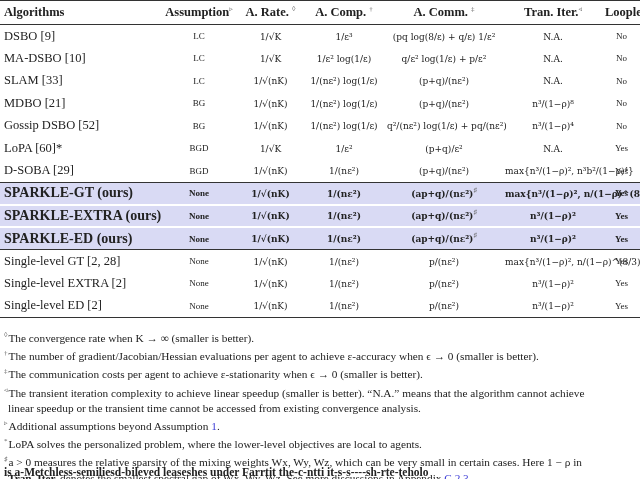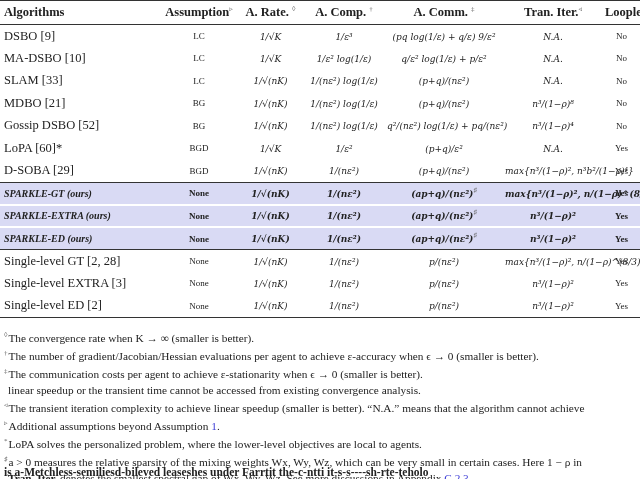--- a/index.html
+++ b/index.html
@@ -25,24 +25,24 @@
   th.left { text-align: left; padding-left: 4px; }
   sup.fn { font-size: 7px; font-weight: normal; color: #666; vertical-align: super; }
   tbody tr { height: 22.5px; }
   td {
     font-family: "Liberation Serif", serif; font-size: 12px; text-align: center;
     white-space: nowrap; padding: 0 2px; vertical-align: middle;
   }
   td.small { font-size: 9px; font-family: Liberation Serif, serif; }
   td.left { text-align: left; padding-left: 4px; font-size: 12.5px; }
   tr.ours td { background: #d9daf4; font-weight: bold; border-top: 2px solid #fff; }
-  tr.ours td.left { font-size: 10px; font-style: italic; }
+  tr.ours td.left { font-size: 14px; }
   tr.group-start td { border-top: 1.6px solid #333; }
   tr.last td { border-bottom: 1.6px solid #333; }
-  .math { font-family: "DejaVu Serif", serif; font-style: italic; font-size: 9px; }
+  .math { font-family: "DejaVu Serif", serif; font-size: 9px; }
   .notes { position: absolute; left: 4px; top: 328px; width: 636px; font-family: "Liberation Serif", serif; font-size: 11.3px; line-height: 15.4px; color: #222; }
   .note { white-space: nowrap; overflow: hidden; }
   .note .mk { font-size: 7px; color: #666; vertical-align: super; margin-right: 1px; }
   .note.cont { padding-left: 4px; }
   .link { color: #3b3bd6; }
   .bottom-line { position: absolute; left: 4px; top: 466px; width: 524px; font-family: "Liberation Serif", serif; font-size: 11.5px; font-weight: bold; white-space: nowrap; overflow: hidden; color: #222; }
 </style>
 </head>
 <body>
 
@@ -67,21 +67,21 @@
       <th><span>Tran. Iter.</span><sup class="fn">◃</sup></th>
       <th><span>Loopless</span></th>
     </tr>
   </thead>
   <tbody id="tbody">
         <tr>
           <td class="left"><span>DSBO [9]</span></td>
           <td class="small"><span>LC</span></td>
           <td><span class="math">1/√K</span></td>
           <td><span class="math">1/ε³</span></td>
-          <td><span class="math">(pq log(1/ε) + q/ε) 9/ε²</span></td>
+          <td><span class="math">(pq log(8/ε) + q/ε) 1/ε²</span></td>
           <td><span class="math">N.A.</span></td>
           <td class="small"><span>No</span></td>
         </tr>
         <tr>
           <td class="left"><span>MA-DSBO [10]</span></td>
           <td class="small"><span>LC</span></td>
           <td><span class="math">1/√K</span></td>
           <td><span class="math">1/ε² log(1/ε)</span></td>
           <td><span class="math">q/ε² log(1/ε) + p/ε²</span></td>
           <td><span class="math">N.A.</span></td>
@@ -162,21 +162,21 @@
         <tr class=" group-start">
           <td class="left"><span>Single-level GT [2, 28]</span></td>
           <td class="small"><span>None</span></td>
           <td><span class="math">1/√(nK)</span></td>
           <td><span class="math">1/(nε²)</span></td>
           <td><span class="math">p/(nε²)</span></td>
           <td><span class="math">max{n³/(1−ρ)², n/(1−ρ)^(8/3)}</span></td>
           <td class="small"><span>Yes</span></td>
         </tr>
         <tr>
-          <td class="left"><span>Single-level EXTRA [3]</span></td>
+          <td class="left"><span>Single-level EXTRA [2]</span></td>
           <td class="small"><span>None</span></td>
           <td><span class="math">1/√(nK)</span></td>
           <td><span class="math">1/(nε²)</span></td>
           <td><span class="math">p/(nε²)</span></td>
           <td><span class="math">n³/(1−ρ)²</span></td>
           <td class="small"><span>Yes</span></td>
         </tr>
         <tr class=" last">
           <td class="left"><span>Single-level ED [2]</span></td>
           <td class="small"><span>None</span></td>
@@ -187,22 +187,22 @@
           <td class="small"><span>Yes</span></td>
         </tr>
       </tbody>
 </table>
 </div>
 
 <div class="notes" id="notes">
     <div class="note"><span class="mk">◊</span><span>The convergence rate when K → ∞ (smaller is better).</span></div>
     <div class="note"><span class="mk">†</span><span>The number of gradient/Jacobian/Hessian evaluations per agent to achieve ε-accuracy when ϵ → 0 (smaller is better).</span></div>
     <div class="note"><span class="mk">‡</span><span>The communication costs per agent to achieve ε-stationarity when ϵ → 0 (smaller is better).</span></div>
+    <div class="note"><span class="mk">◃</span><span>The transient iteration complexity to achieve linear speedup (smaller is better). “N.A.” means that the algorithm cannot achieve</span></div>
     <div class="note cont"><span>linear speedup or the transient time cannot be accessed from existing convergence analysis.</span></div>
-    <div class="note"><span class="mk">◃</span><span>The transient iteration complexity to achieve linear speedup (smaller is better). “N.A.” means that the algorithm cannot achieve</span></div>
     <div class="note"><span class="mk">▹</span><span>Additional assumptions beyond Assumption </span><span class="link">1</span><span>.</span></div>
     <div class="note"><span class="mk">*</span><span>LoPA solves the personalized problem, where the lower-level objectives are local to agents.</span></div>
     <div class="note"><span class="mk">♯</span><span>a &gt; 0 measures the relative sparsity of the mixing weights Wx, Wy, Wz, which can be very small in certain cases. Here 1 − ρ in</span></div>
     <div class="note cont"><b>Tran. Iter.</b><span> denotes the smallest spectral gap of Wx, Wy, Wz. See more discussions in Appendix </span><span class="link">C.2.3</span><span>.</span></div>
   </div>
 
 <div class="bottom-line">
   <span>is a-Metchless-semiliesd-bileved leaseshes under Farrtit the-c-ntti it-s-s----sh-rte-teholo</span>
 </div>
 

